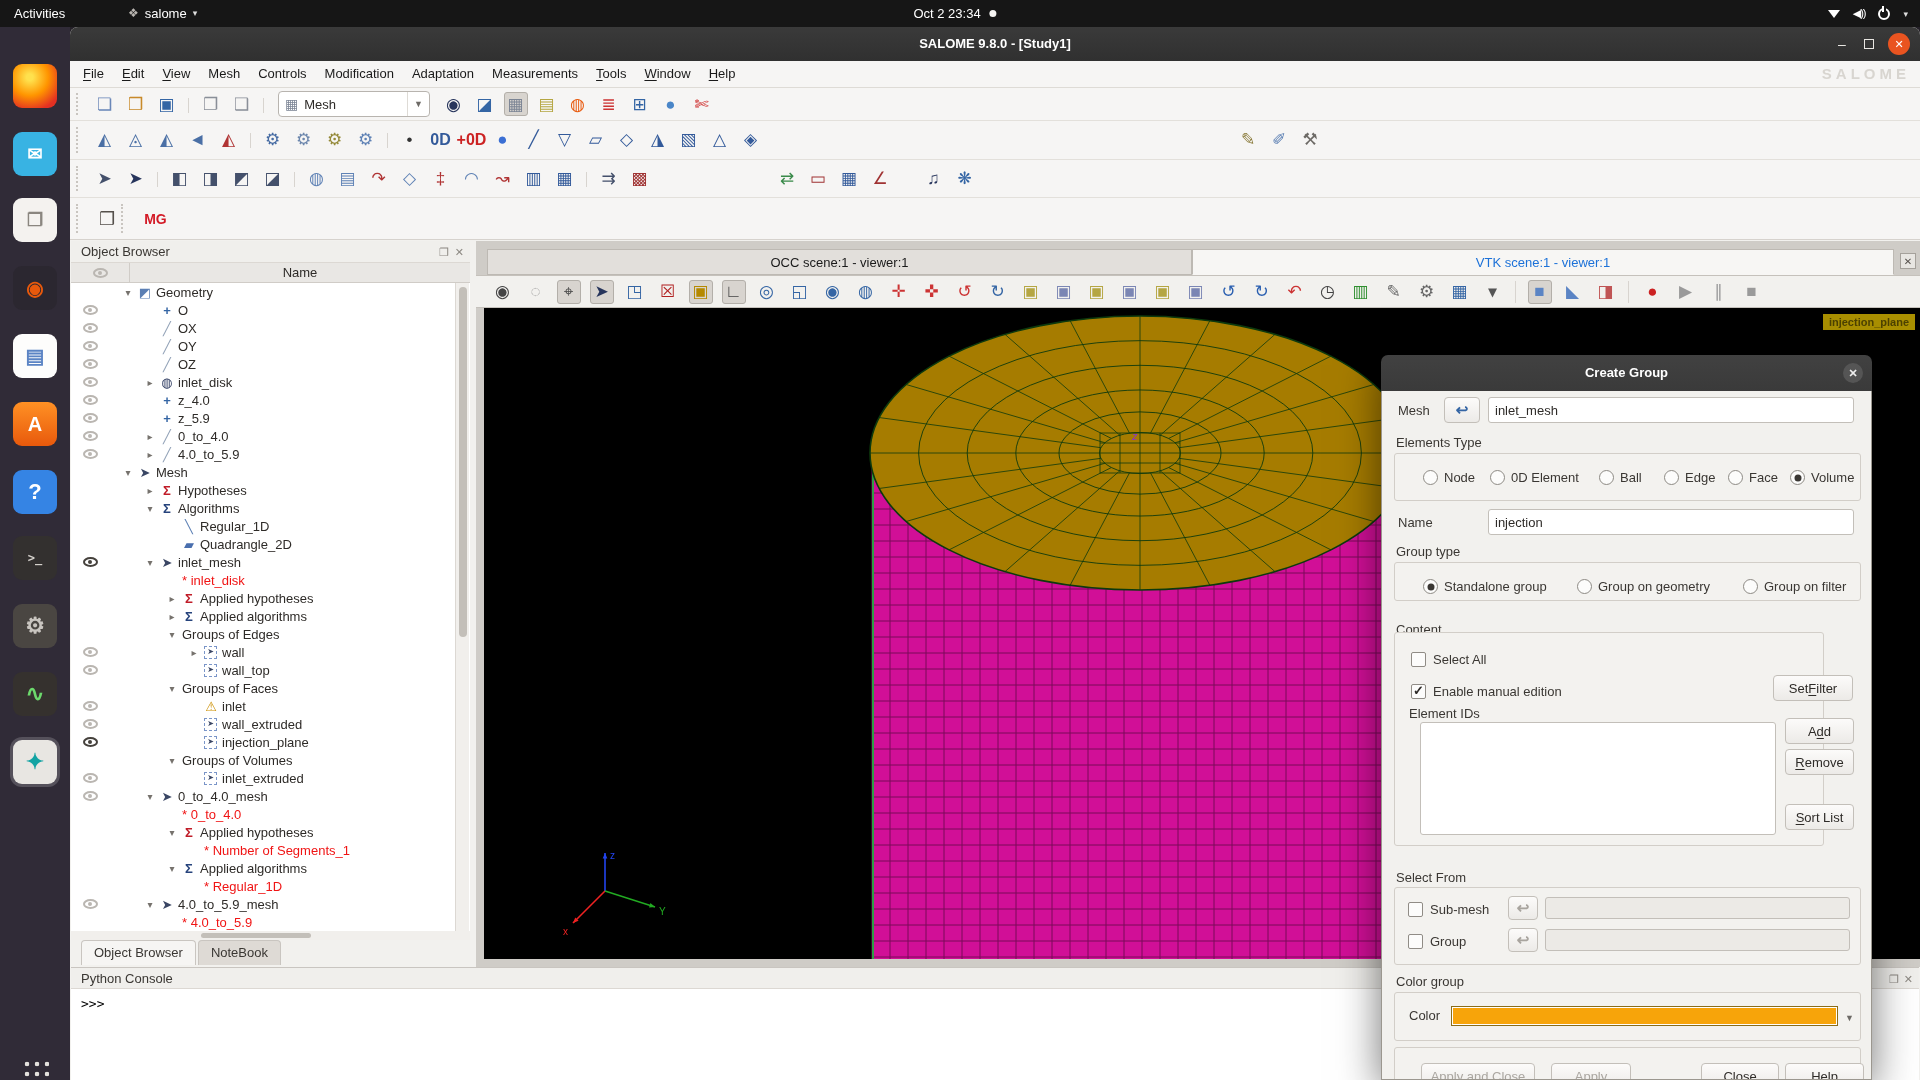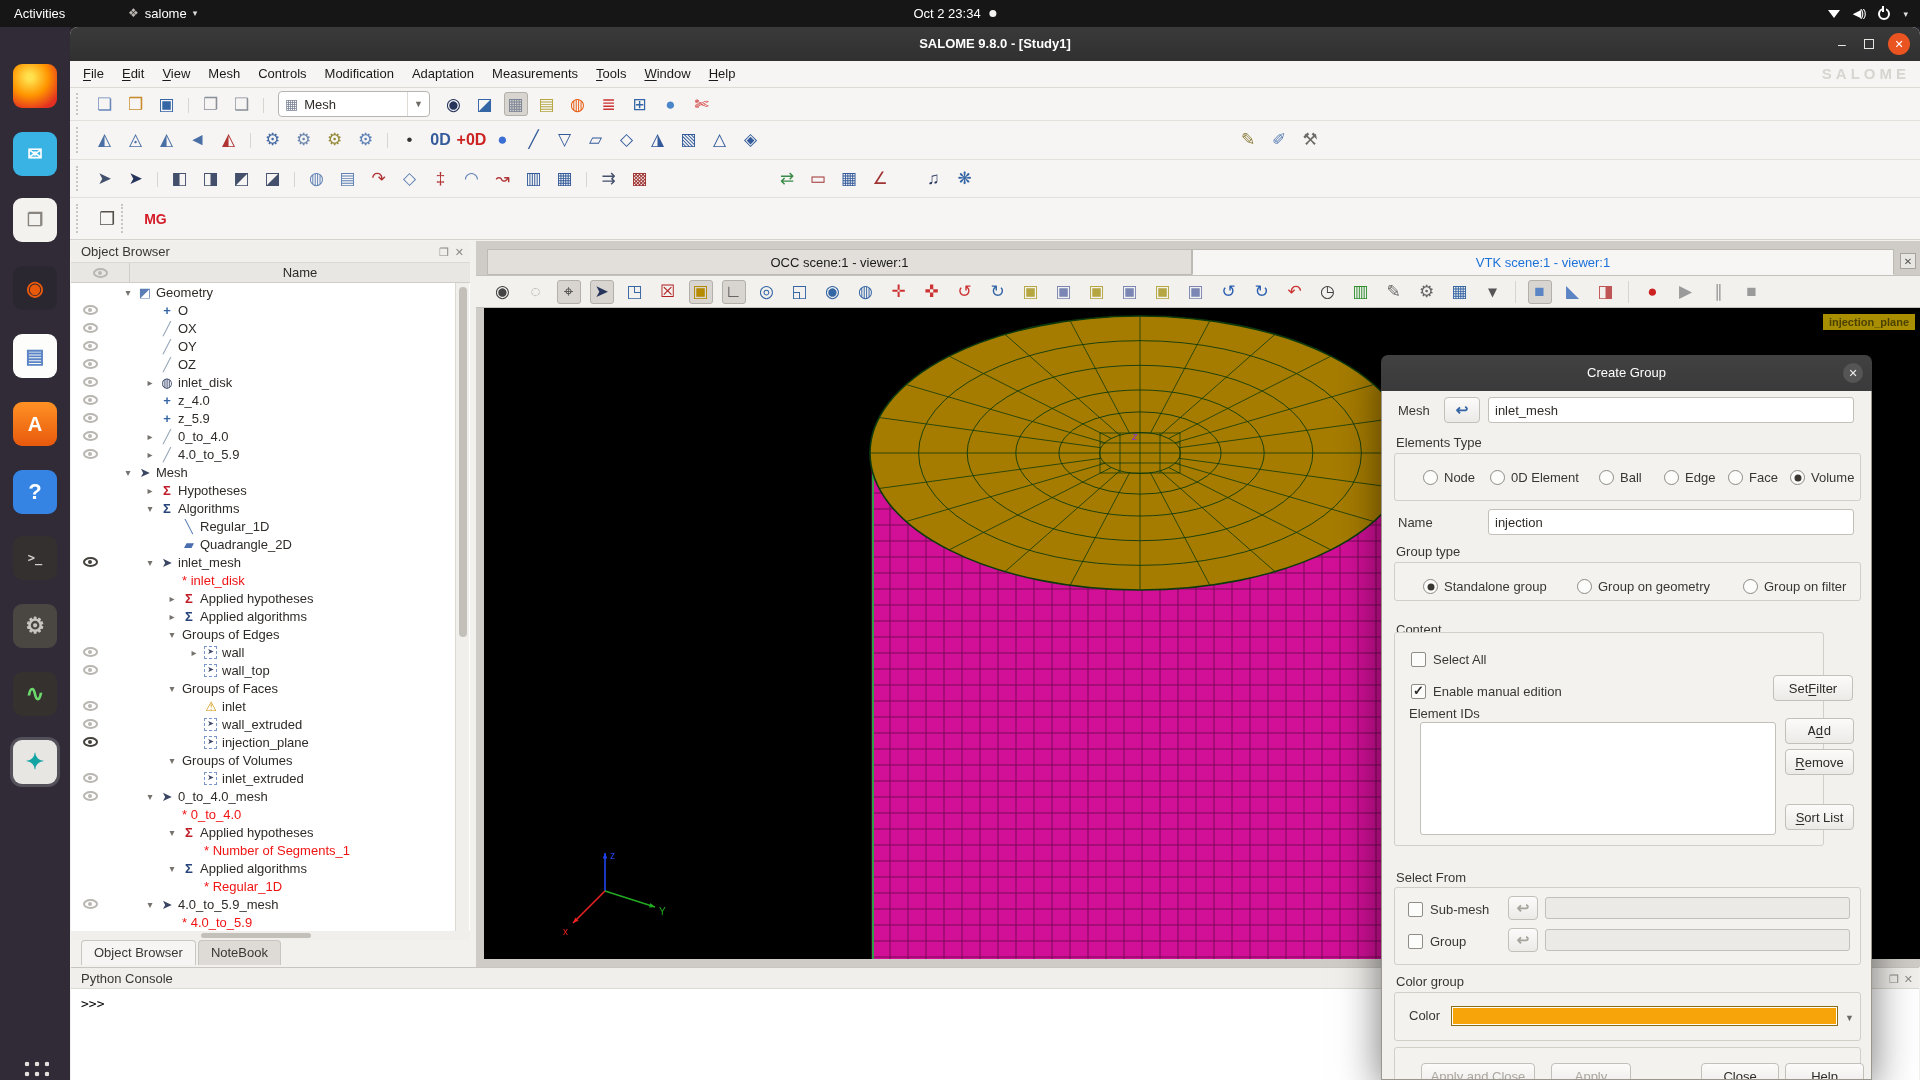--- a/index.html
+++ b/index.html
@@ -123,21 +123,21 @@
   #vp-label{position:absolute;right:5px;top:6px;background:#a98f00;color:#4d4200;font-weight:bold;font-size:11px;padding:2px 6px}
   #zmark{position:absolute;left:648px;top:122px;color:#8833cc;font-size:11px;font-style:italic}
 
   
   #console-title{position:absolute;left:1px;top:940px;width:1848px;height:22px;background:#f0efec;border-top:1px solid #c9c5c0;border-bottom:1px solid #dcd8d3;line-height:22px;padding-left:10px;font-size:13px;color:#3a3733}
   #console-title .hicons{position:absolute;right:6px;top:0;display:flex;gap:5px;color:#8d8983;font-size:11px;line-height:22px}
   #console-body{position:absolute;left:1px;top:962px;width:1848px;height:91px;background:#fff;padding:7px 10px;font-family:"DejaVu Sans Mono",monospace;font-size:13px;color:#000}
 
   
   #dialog{position:absolute;left:1311px;top:328px;width:491px;height:725px;z-index:40;box-shadow:0 10px 40px rgba(0,0,0,.55)}
-  #dlg-title{position:absolute;left:0;top:0;width:100%;height:48px;background:linear-gradient(#414141,#383838);border-radius:7px 7px 0 0;color:#fff;font-weight:normal;text-align:center;line-height:36px;font-size:13px}
+  #dlg-title{position:absolute;left:0;top:0;width:100%;height:48px;background:linear-gradient(#414141,#383838);border-radius:7px 7px 0 0;color:#fff;font-weight:bold;text-align:center;line-height:36px;font-size:13px}
   #dlg-close{position:absolute;right:9px;top:8px;width:20px;height:20px;border-radius:50%;background:#555;color:#eee;font-size:11px;display:flex;align-items:center;justify-content:center}
   #dlg-body{position:absolute;left:0;top:36px;width:100%;height:689px;background:#f2f1ee;border:1px solid #9b978f;border-top:none;overflow:hidden}
   .dlbl{position:absolute;font-size:13px;color:#3a3733}
   .dgroup{position:absolute;border:1px solid #d2cec8;border-radius:3px;background:#f3f2ef}
   .dfield{position:absolute;background:#fff;border:1px solid #c3bfb9;border-radius:3px;font-size:13px;padding:0 6px;color:#2e2b28;font-family:"Liberation Sans",sans-serif}
   .dfield:disabled,.dfield.disabled{background:#eceae6;color:#9a968f}
   .selbtn{position:absolute;width:36px;height:26px;background:linear-gradient(#fcfbfa,#eceae7);border:1px solid #c3bfb9;border-radius:4px;display:flex;align-items:center;justify-content:center;color:#3465a4;font-weight:bold;font-size:15px}
   .selbtn.disabled{color:#a8a49e}
   .dbtn{position:absolute;height:26px;background:linear-gradient(#fcfbfa,#eceae7);border:1px solid #c3bfb9;border-radius:4px;font-size:13px;color:#2e2b28;display:flex;align-items:center;justify-content:center;font-family:"Liberation Sans",sans-serif}
   .dbtn.disabled{color:#aaa6a0}
@@ -770,21 +770,21 @@
       <div class="dgroup" style="left:12px;top:241px;width:430px;height:214px">
         <span class="ritem" style="left:16px;top:19px">
           <span class="check" id="chk-selectall"></span><span>Select All</span>
         </span>
         <span class="ritem" style="left:16px;top:51px">
           <span class="check on" id="chk-manual"></span><span>Enable manual edition</span>
         </span>
         <button class="dbtn" id="btn-setfilter" style="left:378px;top:42px;width:80px">Set <u>F</u>ilter</button>
         <span class="dlbl" style="left:14px;top:73px">Element IDs</span>
         <div class="dfield" style="left:25px;top:89px;width:356px;height:113px"></div>
-        <span id="list-buttons"><button class="dbtn" style="left: 390px; top: 85px; width: 69px; font-family: Liberation Mono, monospace;">A<u>d</u>d</button><button class="dbtn" style="left: 390px; top: 116px; width: 69px;"><u>R</u>emove</button><button class="dbtn" style="left: 390px; top: 171px; width: 69px;"><u>S</u>ort List</button></span>
+        <span id="list-buttons"><button class="dbtn" style="left: 390px; top: 85px; width: 69px;">A<u>d</u>d</button><button class="dbtn" style="left: 390px; top: 116px; width: 69px;"><u>R</u>emove</button><button class="dbtn" style="left: 390px; top: 171px; width: 69px;"><u>S</u>ort List</button></span>
       </div>
 
       <span class="dlbl" style="left:14px;top:479px">Select From</span>
       <div class="dgroup" style="left:12px;top:496px;width:467px;height:78px">
         <span class="ritem" style="left:13px;top:14px">
           <span class="check"></span><span>Sub-mesh</span>
         </span>
         <span class="selbtn disabled" style="left:113px;top:8px;width:30px;height:24px">↩</span>
         <input class="dfield disabled" style="left: 150px; top: 9px; width: 305px; height: 22px;" disabled="">
         <span class="ritem" style="left:13px;top:46px">

